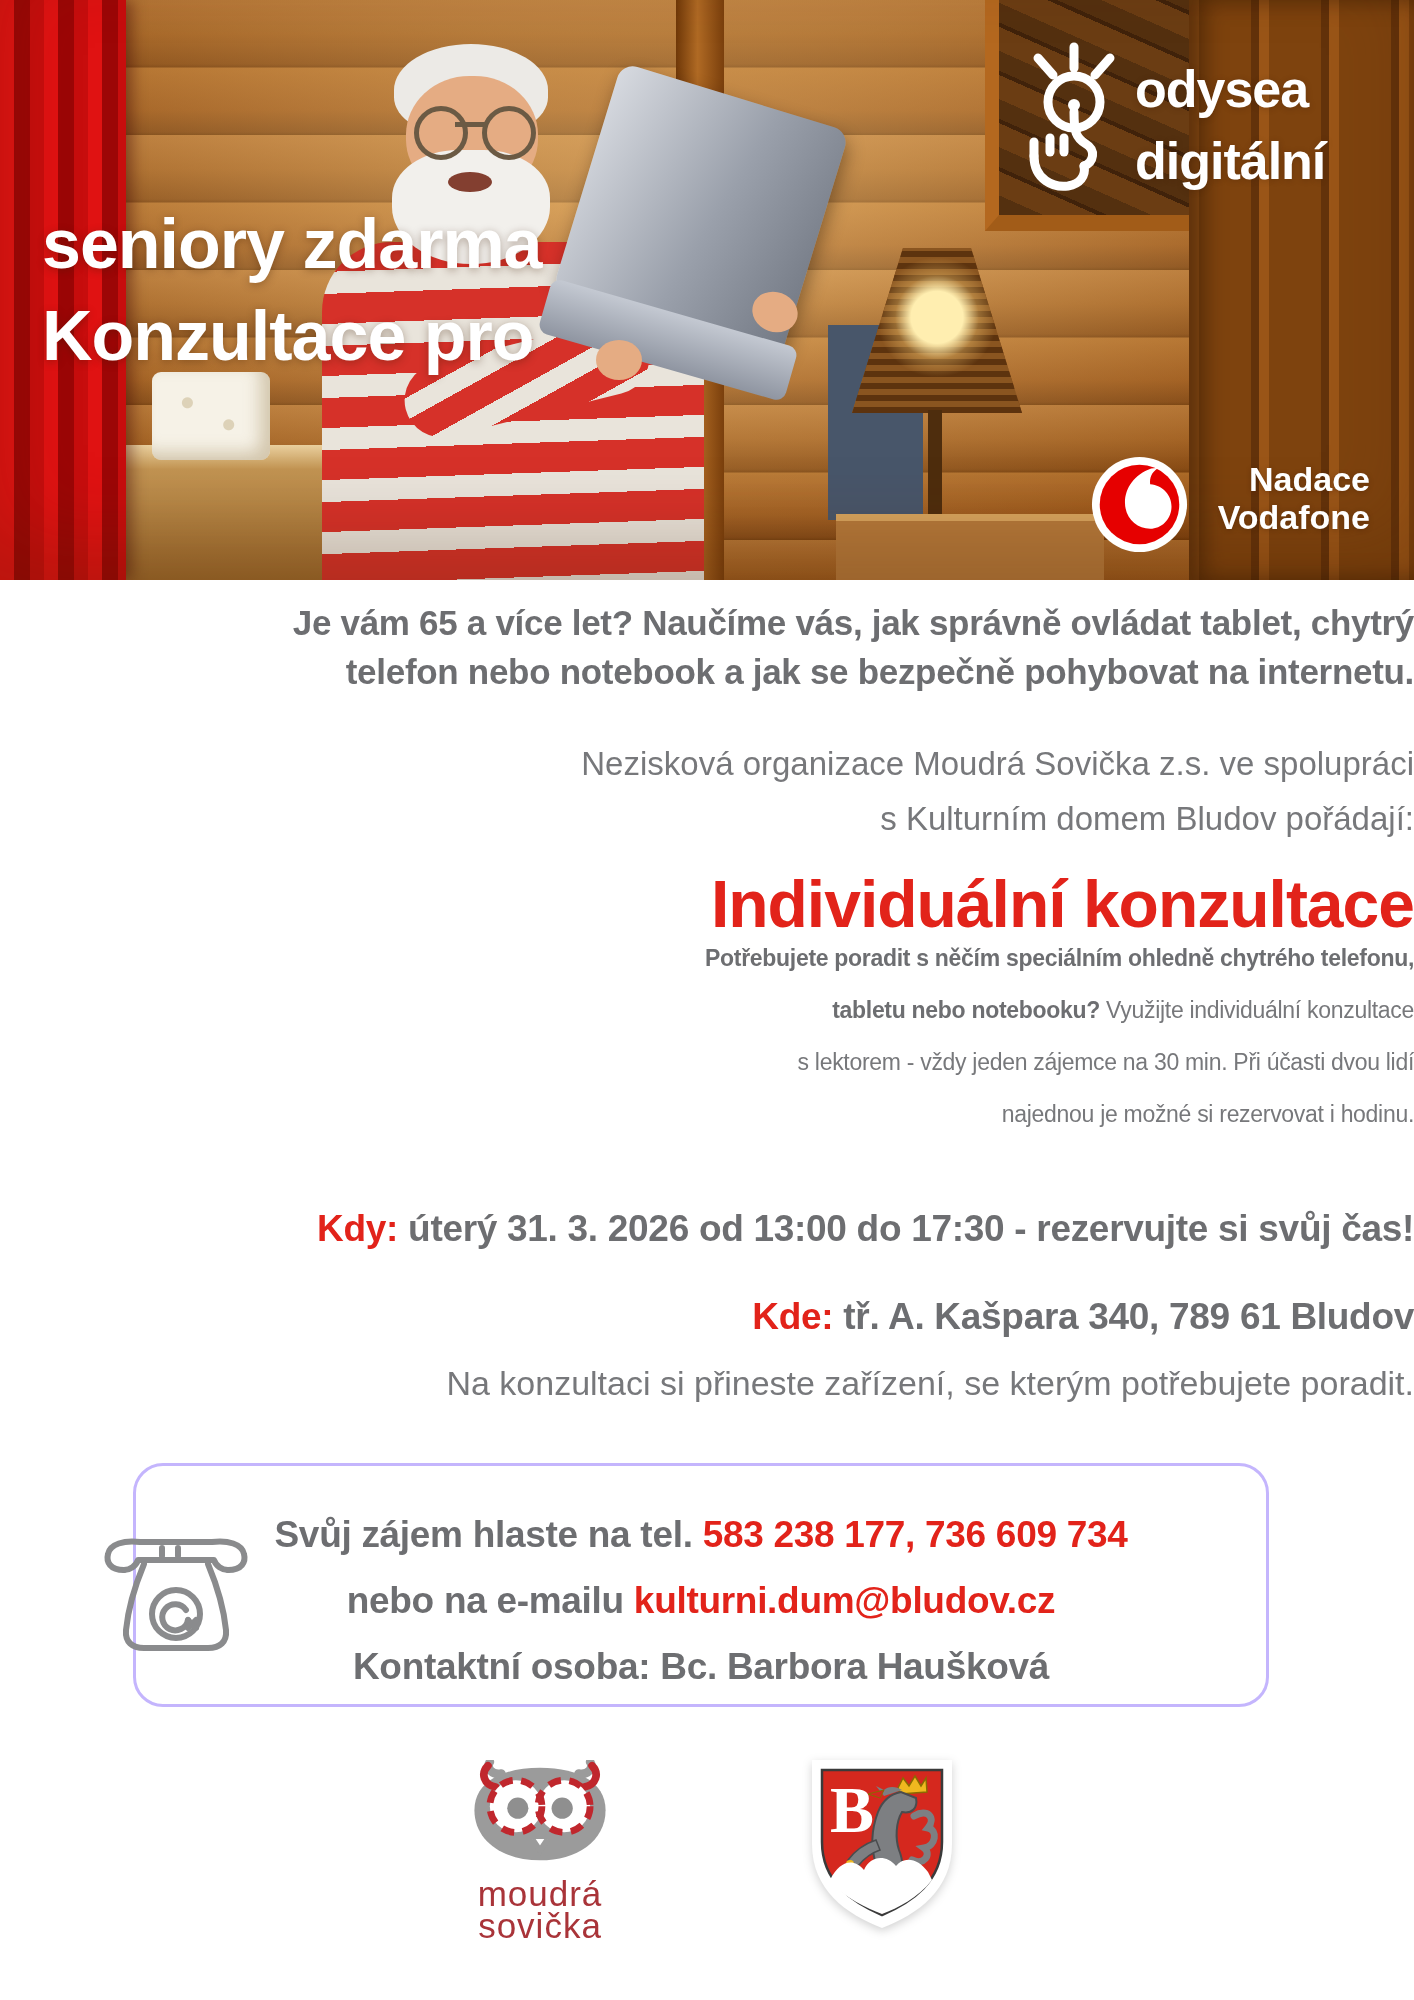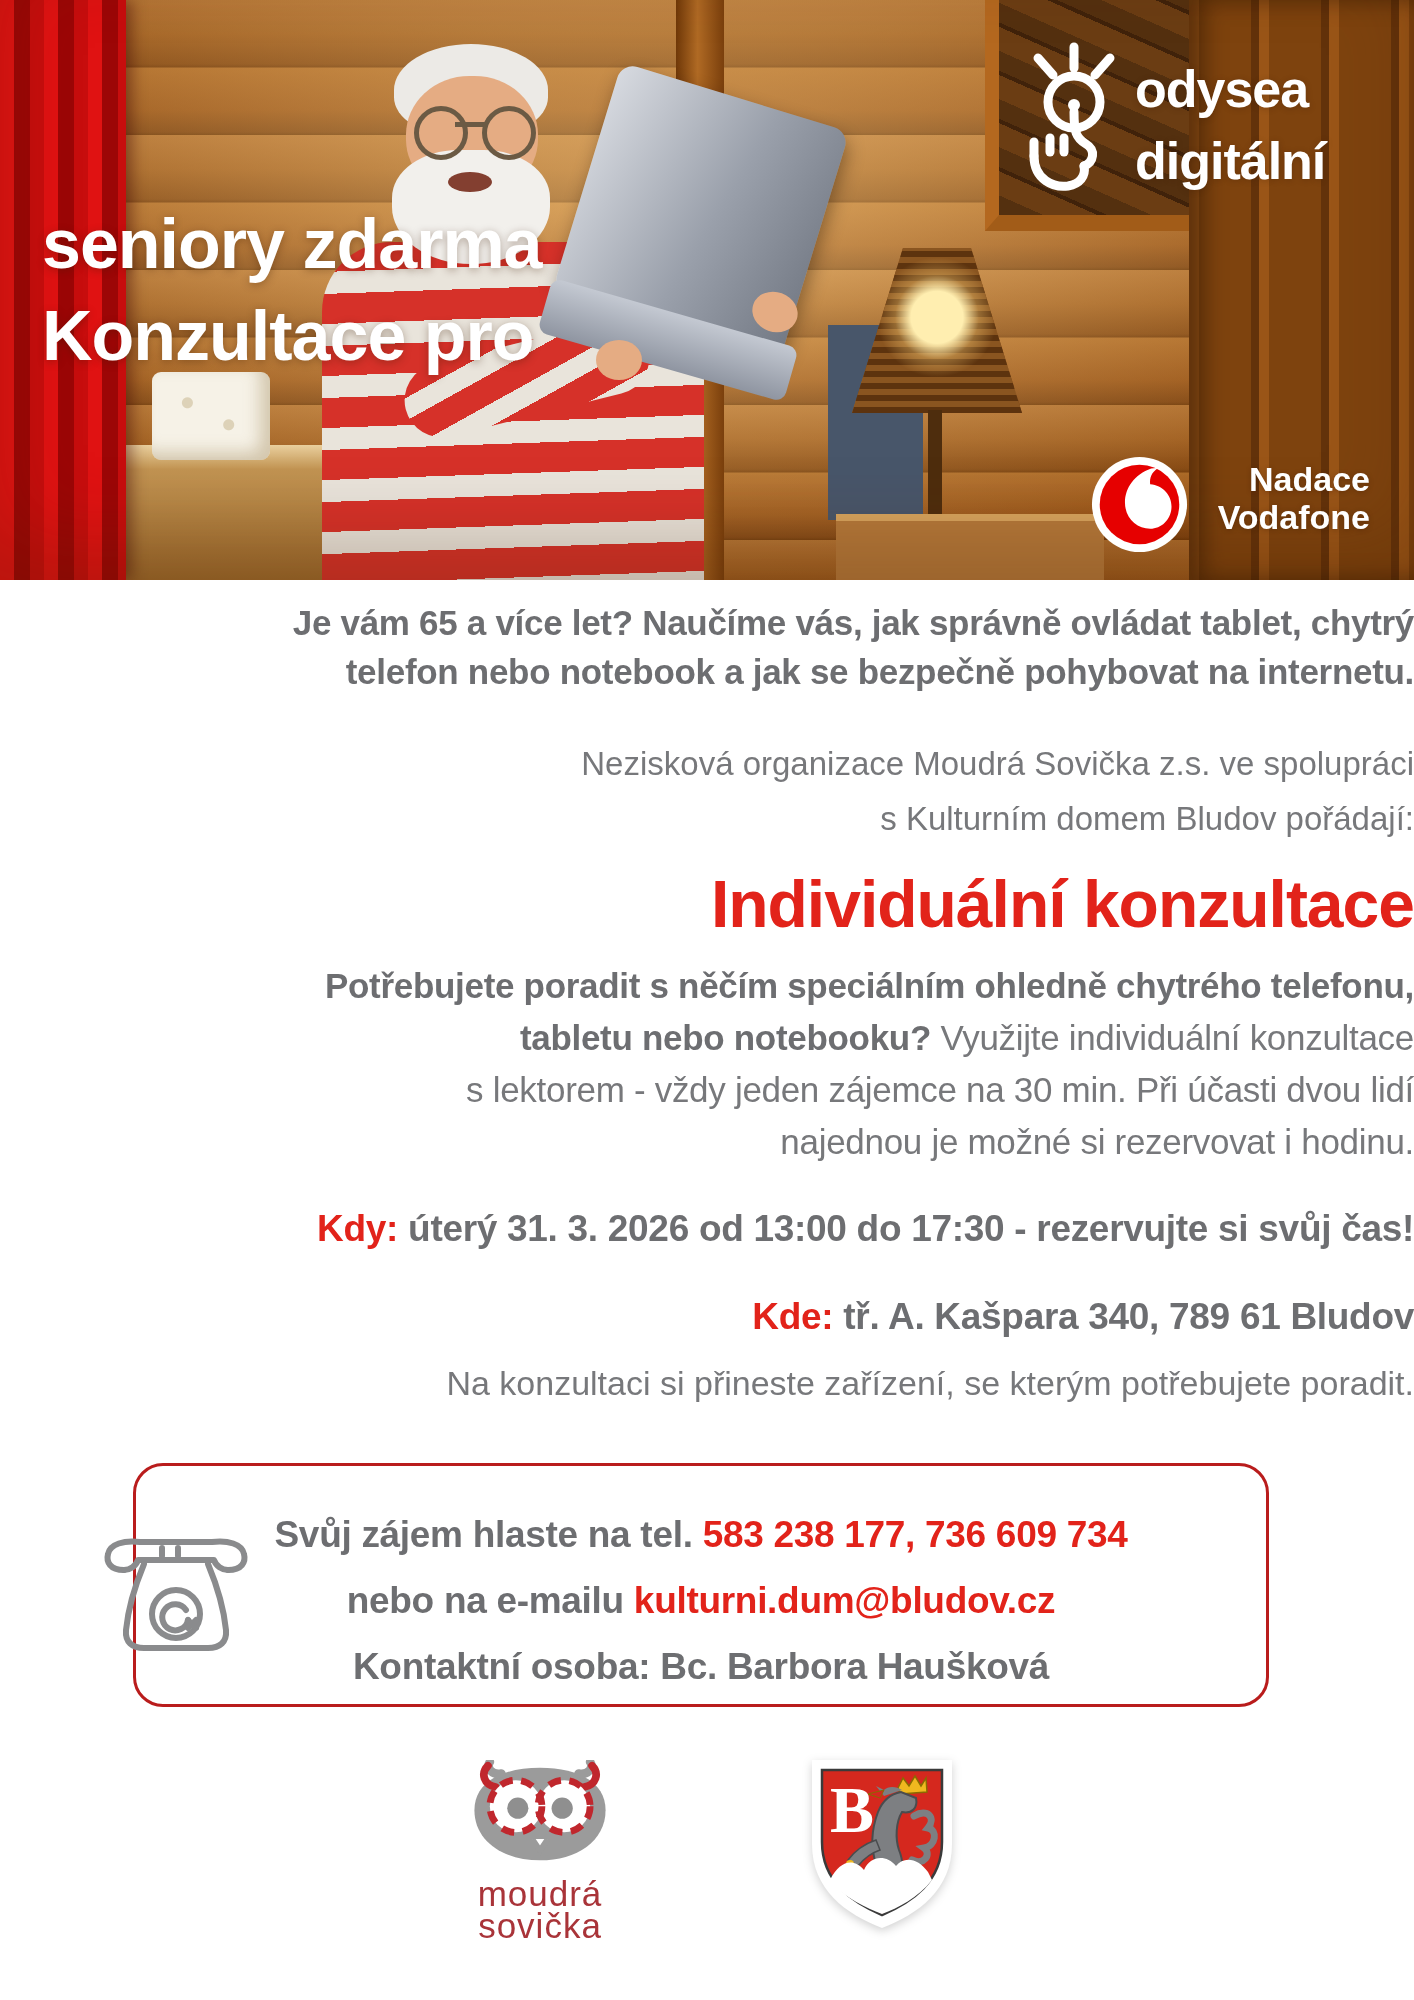--- a/index.html
+++ b/index.html
@@ -80,30 +80,30 @@
   
   .vf-circle{position:absolute;left:1091px;top:456px;}
   .vf-text{position:absolute;right:44px;top:460px;text-align:right;color:#fff;font-weight:700;
     font-size:34px;line-height:38px;text-shadow:0 1px 5px rgba(60,25,0,.35);}
 
   
   .tc{left:0;right:0;text-align:right;color:#6d6e71;}
   .intro{top:598px;font-size:35px;font-weight:700;line-height:49px;letter-spacing:-.3px;}
   .organizer{top:736px;font-size:33px;font-weight:400;line-height:55px;color:#77787b;padding-left:35px;}
   .heading-red{top:868px;font-size:66px;font-weight:700;color:#e2231a;letter-spacing:-1px;line-height:72px;}
-  .details{top:960px;font-size:35px;line-height:52px;letter-spacing:-.3px;}
+  .details{top:932px;font-size:23px;line-height:52px;letter-spacing:-.3px;}
   .details .b{font-weight:700;}
   .details .r{font-weight:400;color:#77787b;}
   .whenwhere{font-size:37px;font-weight:700;line-height:50px;letter-spacing:-.3px;}
   .when{top:1204px;} .where{top:1292px;margin-left:25px;}
   .red{color:#e2231a;}
   .note{top:1364px;font-size:34px;font-weight:400;color:#77787b;}
 
   
-  .contact-box{left:133px;top:1463px;width:1136px;height:244px;border:3px solid #b91c1c;border-radius:30px;
+  .contact-box{left:133px;top:1463px;width:1136px;height:244px;border:3px solid #c4b5fd;border-radius:30px;
     box-sizing:border-box;text-align:center;padding-top:36px;color:#6d6e71;font-weight:700;
     font-size:37px;line-height:66px;letter-spacing:-.3px;}
   .phone-icon{left:100px;top:1530px;}
 
   
   .owl-logo{left:415px;top:1760px;width:250px;text-align:center;color:#a93439;
     font-size:35px;line-height:32px;font-weight:400;letter-spacing:1px;}
   .owl-logo .owl-words{margin-top:6px;}
   .shield-logo{left:806px;top:1756px;filter:drop-shadow(0 3px 5px rgba(0,0,0,.18));}
 </style>

